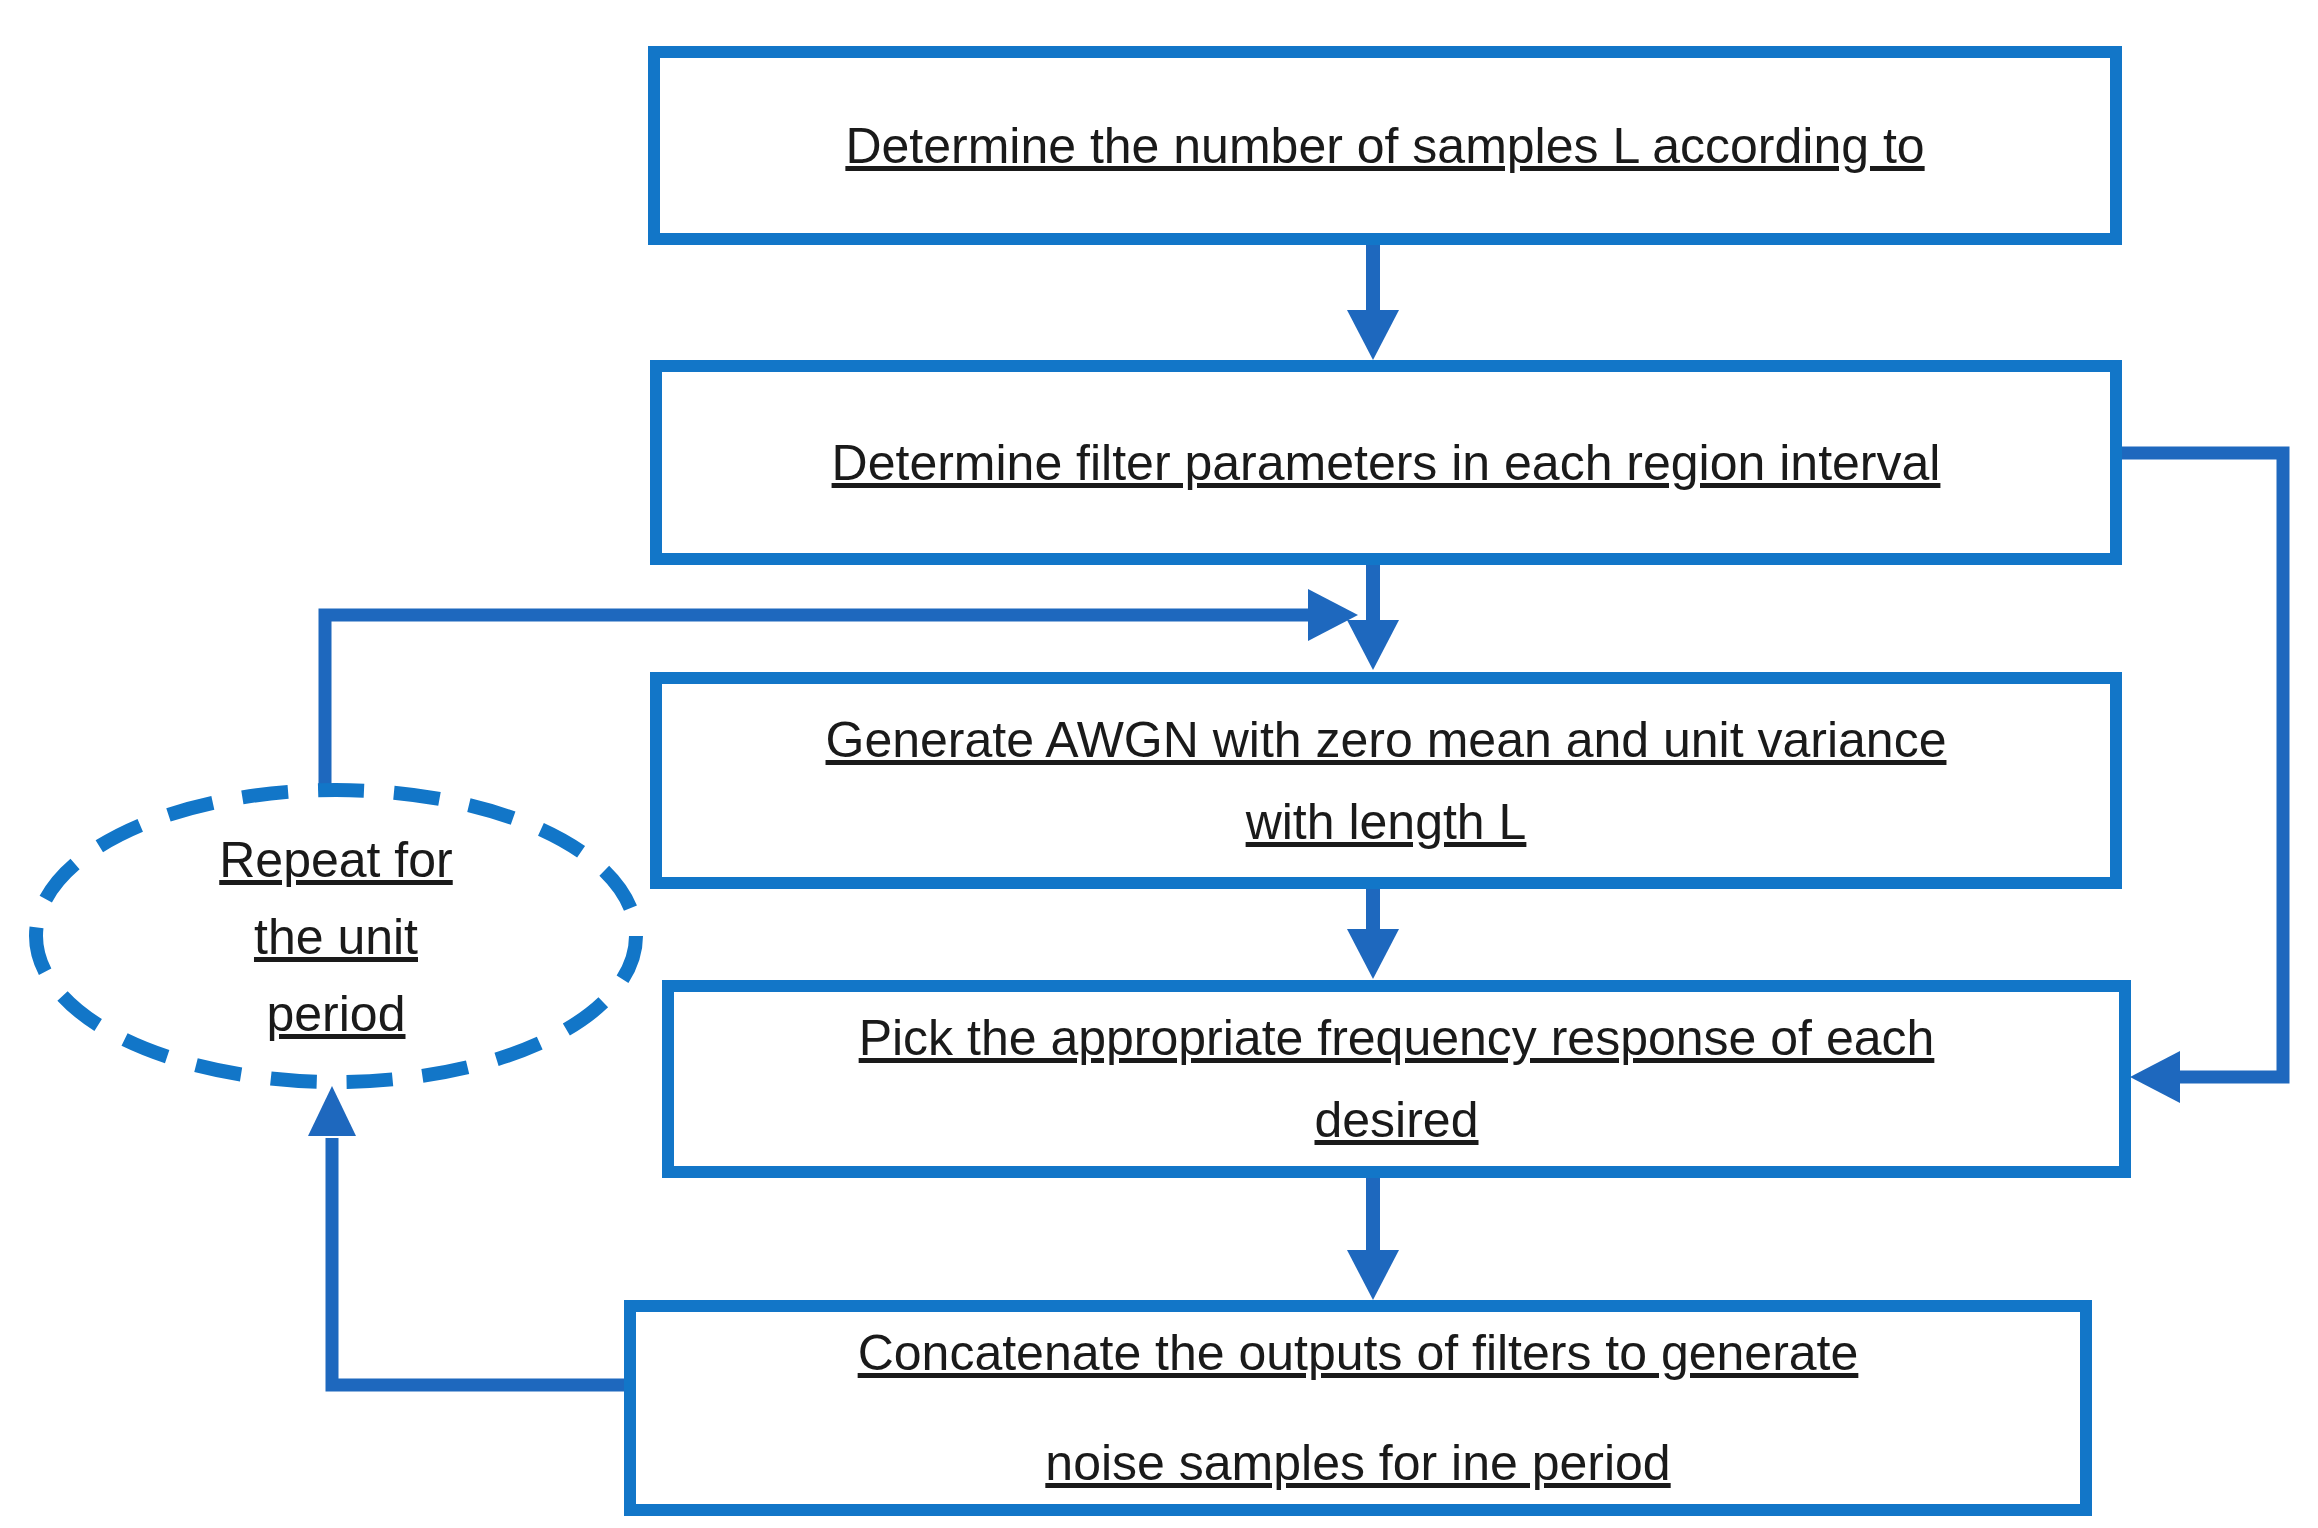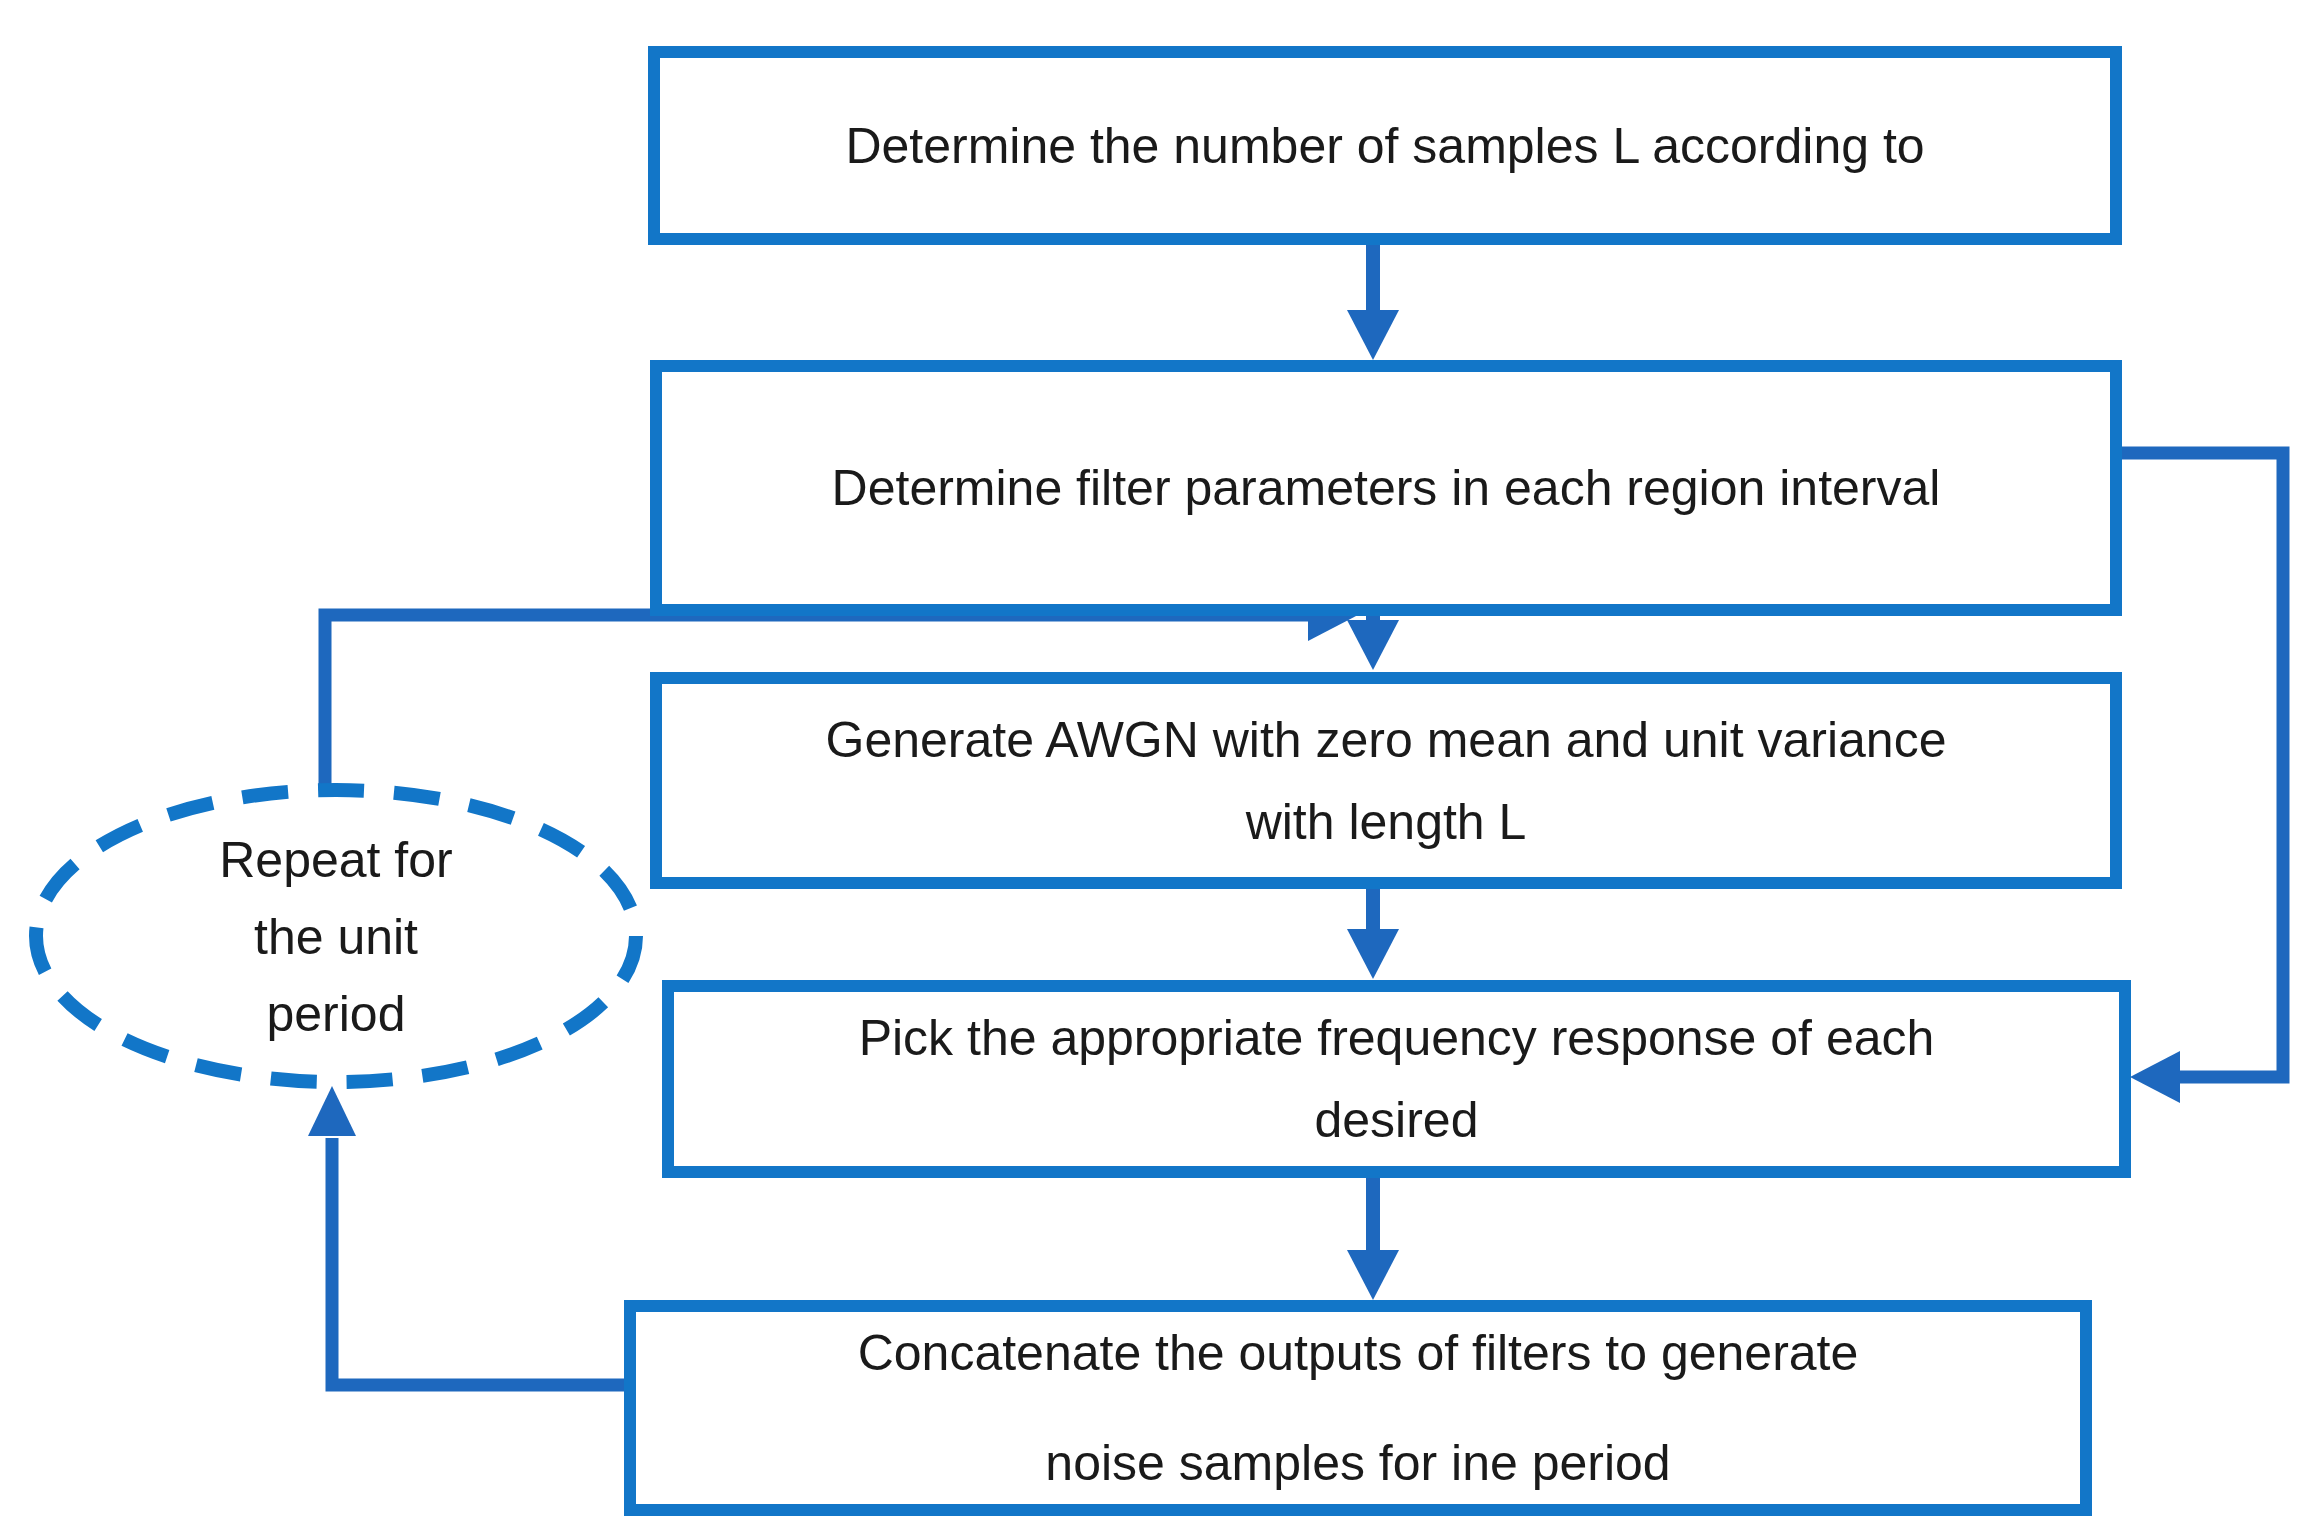--- a/index.html
+++ b/index.html
@@ -36,21 +36,21 @@
     display: flex;
     flex-direction: column;
     align-items: center;
     justify-content: center;
     text-align: center;
     color: #1a1a1a;
     font-size: 50px;
     line-height: 77px;
     z-index: 2;
   }
-  .line { white-space: nowrap; }
+  .line { white-space: nowrap; text-decoration: underline; }
   svg { display: block; }
 </style>
 </head>
 <body>
 
 <div class="canvas">
 
   <svg class="layer" width="2318" height="1528" viewBox="0 0 2318 1528" xmlns="http://www.w3.org/2000/svg">
 
     <g>
@@ -88,21 +88,21 @@
       <polygon points="332,1086 308,1136 356,1136" fill="#1e68be"></polygon>
     </g>
 
     <ellipse cx="336" cy="936" rx="300" ry="146" fill="#ffffff" stroke="#1276c8" stroke-width="14" stroke-dasharray="46 30" stroke-linecap="butt"></ellipse>
   </svg>
 
   <div class="box" style="left:648px; top:46px; width:1474px; height:199px;">
     <div class="line">Determine the number of samples L according to</div>
   </div>
 
-  <div class="box" style="left:650px; top:360px; width:1472px; height:256px;">
+  <div class="box" style="left:650px; top:360px; width:1472px; height:205px;">
     <div class="line">Determine filter parameters in each region interval</div>
   </div>
 
   <div class="box" style="left:650px; top:672px; width:1472px; height:217px;">
     <div class="line">Generate AWGN with zero mean and unit variance</div>
     <div class="line">with length L</div>
   </div>
 
   <div class="box" style="left:662px; top:980px; width:1469px; height:198px;">
     <div class="line">Pick the appropriate frequency response of each</div>

